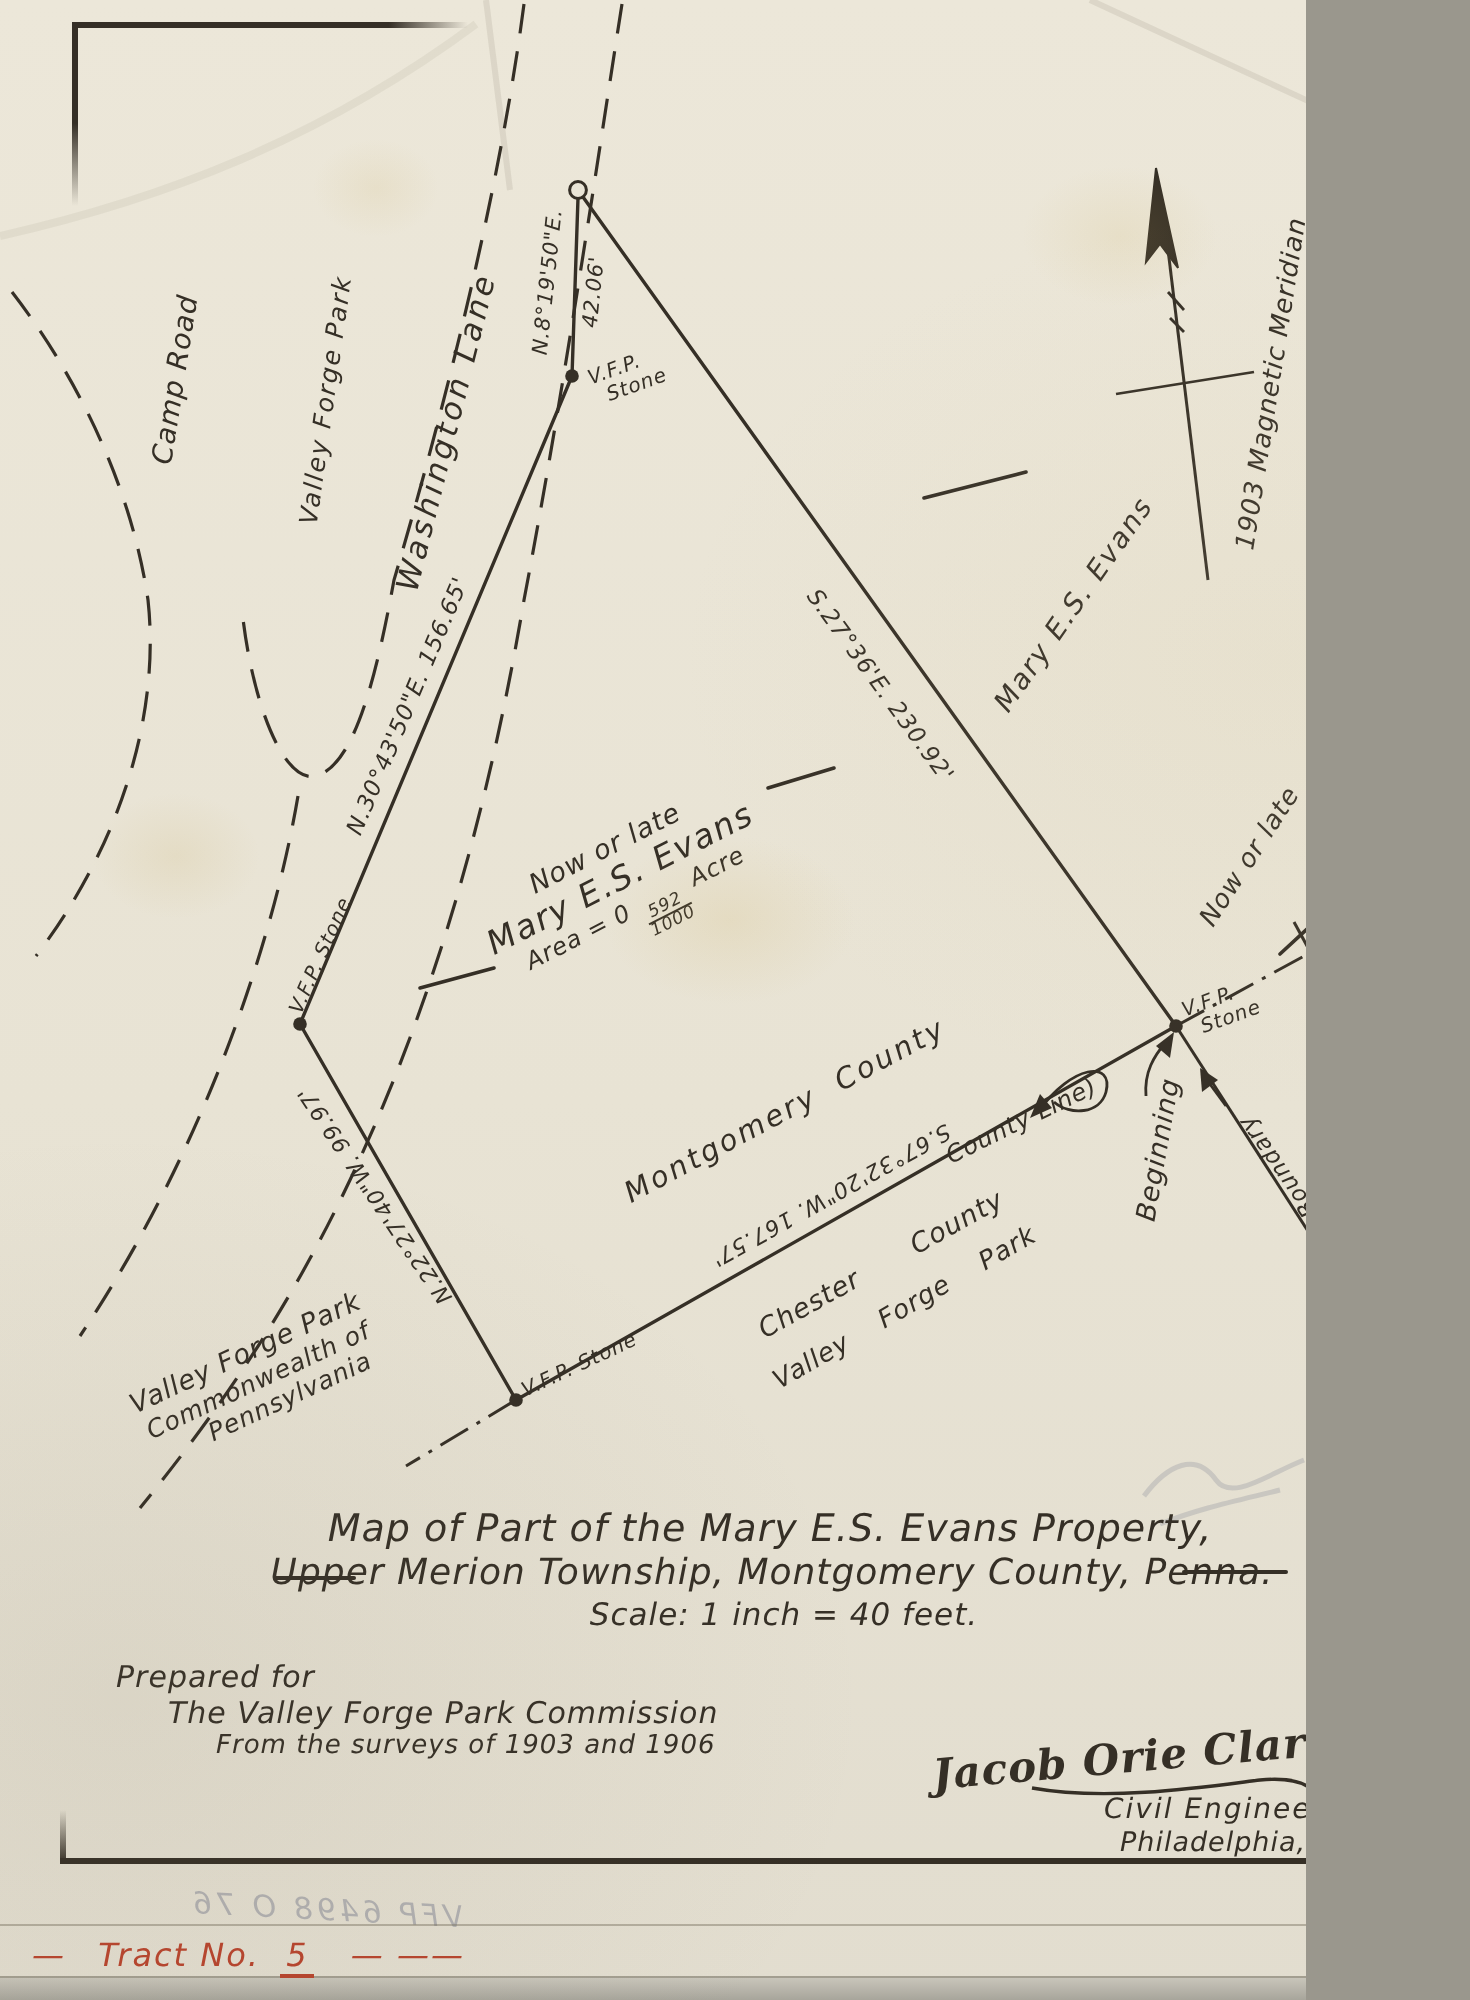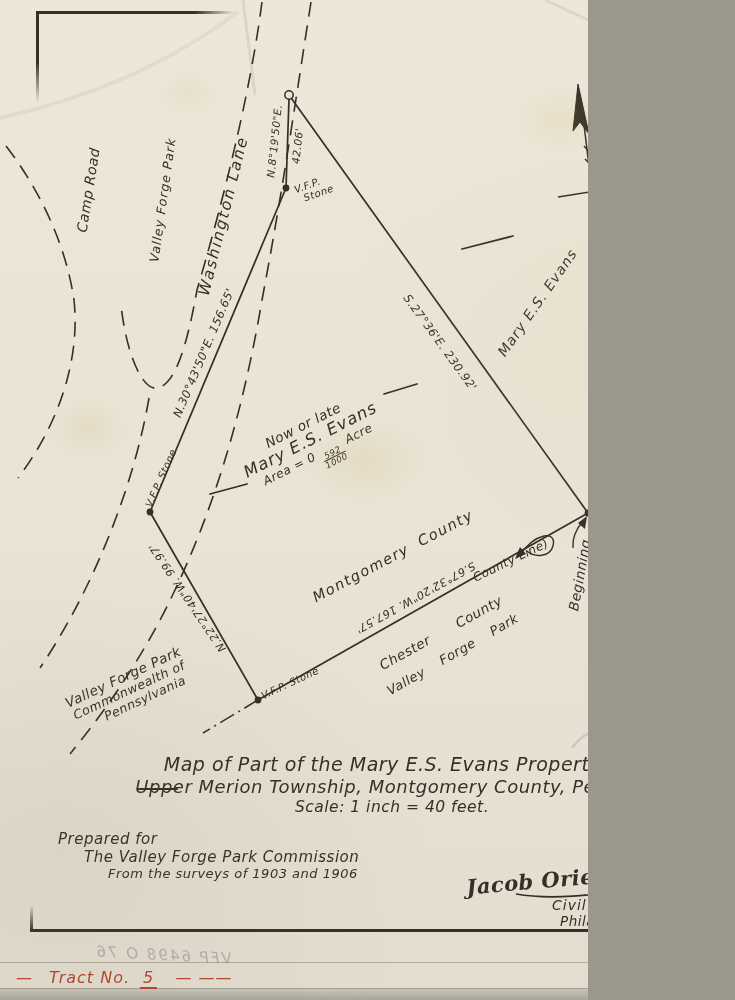--- a/index.html
+++ b/index.html
@@ -1,16 +1,16 @@
 <!DOCTYPE html>
 <html><head>
 <meta charset="utf-8">
 <style>
   html,body{margin:0;padding:0;background:#9a978d;}
-  #paper{position:relative;width:588px;height:1000px;overflow:hidden;
+  #paper{position:relative;width:653px;height:1000px;overflow:hidden;
     background:linear-gradient(180deg,#ece7d9 0%,#e8e3d4 55%,#e2ddcf 100%);
     font-family:"DejaVu Sans",sans-serif;color:#352f26;}
   #paper::before{content:"";position:absolute;inset:0;pointer-events:none;z-index:5;
     background:
       radial-gradient(90px 60px at 365px 460px, rgba(205,175,95,.16), transparent 70%),
       radial-gradient(60px 45px at 88px 428px, rgba(195,165,85,.13), transparent 70%),
       radial-gradient(70px 50px at 560px 118px, rgba(205,178,100,.14), transparent 70%),
       radial-gradient(50px 40px at 688px 186px, rgba(200,172,95,.13), transparent 70%),
       radial-gradient(45px 35px at 188px 94px, rgba(200,172,95,.12), transparent 70%),
       radial-gradient(400px 300px at 640px 330px, rgba(212,196,150,.12), transparent 75%),

